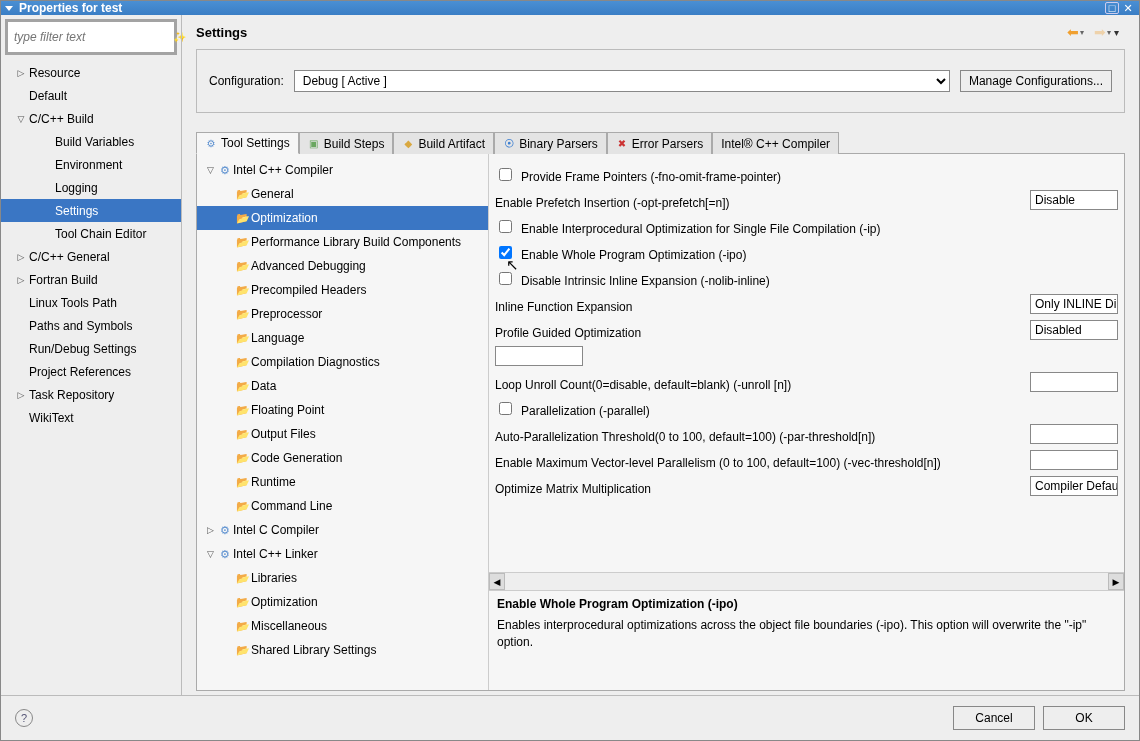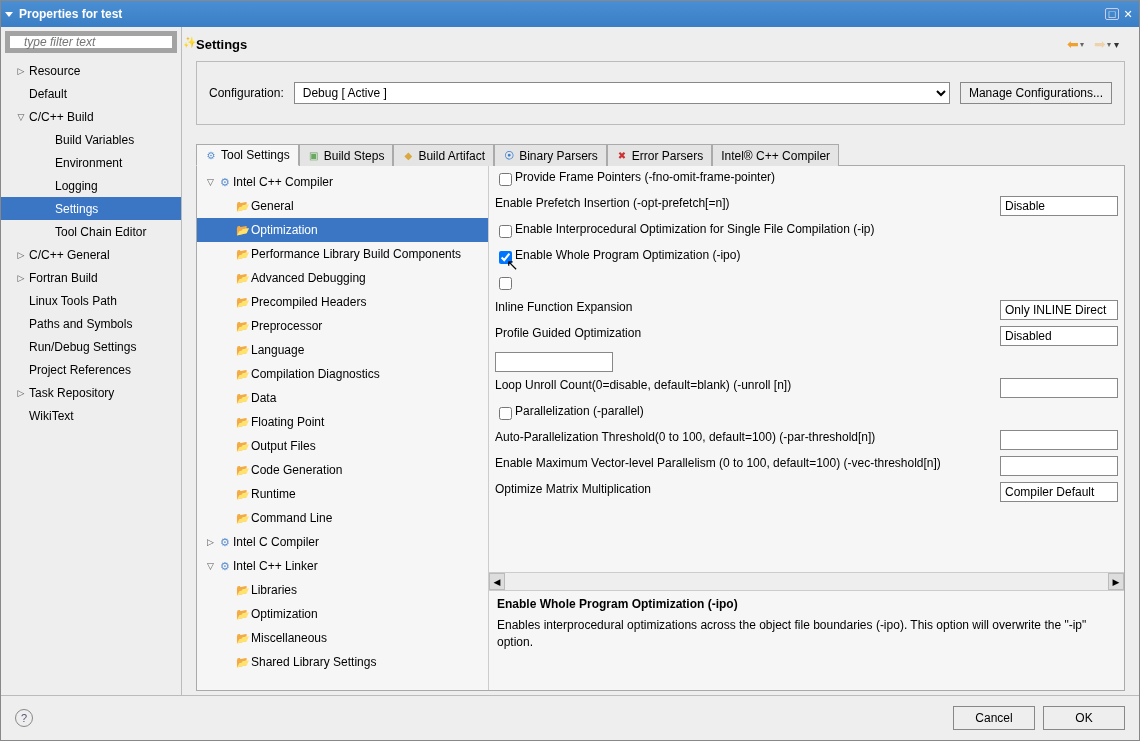--- a/index.html
+++ b/index.html
@@ -1,29 +1,29 @@
 <!DOCTYPE html>
 <html><head>
 <meta charset="utf-8">
 <style>
   * { box-sizing: border-box; font-family: "Segoe UI", "Tahoma", Arial, sans-serif; font-size: 12px; }
   body { margin: 0; width: 1140px; height: 741px; background: #f0f0f0; color: #000; overflow: hidden; }
   .window { display: flex; flex-direction: column; height: 100%; border: 1px solid #888; background: #eeeeee; }
-  .titlebar { background: linear-gradient(to bottom, #4a8fd3, #3a7ec5); color: #fff; display: flex; align-items: center; height: 26px; padding: 0 4px; font-size: 12px; }
+  .titlebar { background: linear-gradient(to bottom, #4a8fd3, #3a7ec5); color: #fff; display: flex; align-items: center; height: 14px; padding: 0 4px; font-size: 12px; }
   .titlebar .title { flex: 1; font-weight: bold; }
   .titlebar .winbtn { width: 14px; height: 12px; display: inline-flex; align-items: center; justify-content: center; margin-left: 2px; cursor: pointer; color: #fff; font-size: 11px; }
   .minmax { border: 1px solid #cce; border-radius: 2px; }
   .tri { display: inline-block; width: 0; height: 0; border-left: 4px solid transparent; border-right: 4px solid transparent; border-top: 5px solid #fff; margin-right: 6px; }
 
   .body { flex: 1; display: flex; }
 
   
   .nav { width: 180px; display: flex; flex-direction: column; background: #eee; }
   .filter-wrap { padding: 4px 4px 6px 4px; }
-  .filter { display: flex; align-items: center; background: #fff; border: 5px solid #a3a3a3; height: 22px; padding: 0 12px; }
+  .filter { display: flex; align-items: center; background: #fff; border: 3px solid #a3a3a3; height: 36px; padding: 0 4px; }
   .filter input { flex: 1; border: none; outline: none; color: #888; font-style: italic; font-size: 12px; background: transparent; }
   .filter .dust { font-size: 11px; color: #d4a83c; }
   .tree { flex: 1; overflow: auto; }
   .tree-item { height: 23px; display: flex; align-items: center; padding-left: 14px; cursor: pointer; white-space: nowrap; }
   .tree-item .twist { width: 12px; text-align: center; color: #555; font-size: 9px; }
   .tree-item .lbl { padding-left: 2px; }
   .tree-item.child { padding-left: 40px; }
   .tree-item.selected { background: #3a76c4; color: #fff; }
 
   
@@ -54,25 +54,25 @@
   .tt-item { height: 24px; display: flex; align-items: center; padding-left: 10px; cursor: pointer; white-space: nowrap; }
   .tt-item .twist { width: 10px; font-size: 9px; color: #555; }
   .tt-item .ico { width: 16px; text-align: center; font-size: 11px; }
   .tt-item.lvl1 { padding-left: 28px; }
   .tt-item.lvl1 .ico { color: #d4a83c; }
   .tt-item.sel { background: #3a76c4; color: #fff; }
   .tt-ic-tool { color: #5b8fcf; }
 
   .opts { flex: 1; display: flex; flex-direction: column; overflow: hidden; }
   .form { flex: 1; overflow: auto; padding: 4px 0; }
-  .form-row { display: flex; align-items: flex-start; min-height: 26px; padding: 0 6px; }
+  .form-row { display: flex; align-items: flex-end; min-height: 26px; padding: 0 6px; gap: 6px; }
   .form-row .chk { width: 13px; height: 13px; }
   .form-row .name { flex: 1; white-space: nowrap; overflow: hidden; text-overflow: ellipsis; }
   .form-row .name.dim { color: #888; }
-  .form-row .val { width: 118px; }
+  .form-row .val { width: 88px; }
   .form-row .val input, .form-row .val select { width: 100%; height: 20px; border: 1px solid #888; background: #fff; padding-left: 4px; }
   .form-row .val .combo { width: 100%; height: 20px; border: 1px solid #888; background: #fff; display: flex; align-items: center; padding-left: 4px; overflow: hidden; white-space: nowrap; }
 
   .hscroll { height: 18px; background: #eee; border-top: 1px solid #ccc; display: flex; align-items: center; }
   .hscroll .arrow { width: 16px; height: 100%; display: flex; align-items: center; justify-content: center; background: #ddd; border: 1px solid #bbb; font-size: 9px; cursor: pointer; }
   .hscroll .track { flex: 1; }
 
   .desc { border-top: 1px solid #ccc; padding: 6px 8px 10px 8px; background: #f6f6f6; height: 100px; overflow: auto; }
   .desc .dtitle { font-weight: bold; margin-bottom: 6px; }
   .desc .dbody { line-height: 1.4; }
@@ -337,20 +337,21 @@
               <div class="form-row">
                 <input type="checkbox" class="chk" style="">
                 <span class="name">Enable Interprocedural Optimization for Single File Compilation (-ip)</span>
               </div>
               <div class="form-row">
                 <input type="checkbox" class="chk" checked="" style="">
                 <span class="name">Enable Whole Program Optimization (-ipo)</span>
               </div>
               <div class="form-row">
                 <input type="checkbox" class="chk" style="">
+                <span class="name">Disable Intrinsic Inline Expansion (-nolib-inline)</span>
               </div>
               <div class="form-row">
                 <span class="name">Inline Function Expansion</span>
                 <span class="val">
                   <div class="combo">Only INLINE Direct</div>
                 </span>
               </div>
               <div class="form-row">
                 <span class="name">Profile Guided Optimization</span>
                 <span class="val">

